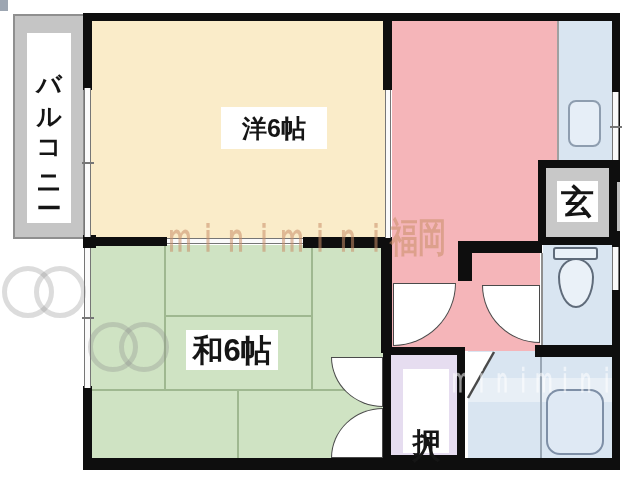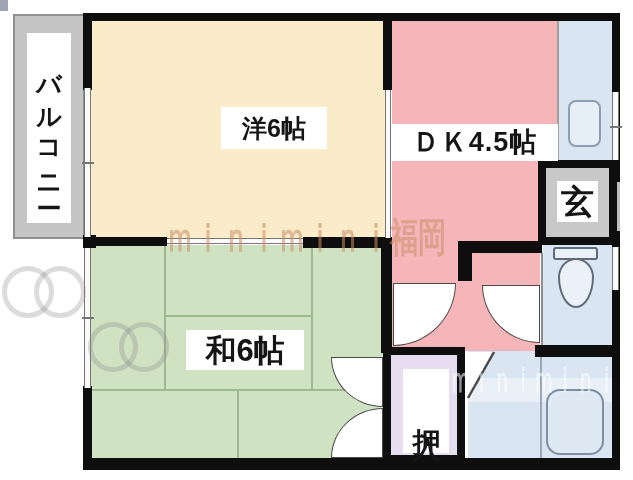--- a/index.html
+++ b/index.html
@@ -98,22 +98,21 @@
     <polygon points="34,4 8,50 6,4" fill="#ffffff"></polygon>
     <line x1="34" y1="4" x2="8" y2="50" stroke="#4a4a4a" stroke-width="2.5"></line>
   </svg>
 
   <div class="fixture" style="left:568px;top:100px;width:33px;height:47px;background:#e6eef7;border:2px solid #8e9daf;border-radius:8px;"></div>
   <div class="fixture" style="left:553px;top:247px;width:45px;height:13px;background:#eaf1f8;border:2px solid #5f6b7a;border-radius:3px;"></div>
   <div class="fixture" style="left:558px;top:258px;width:36px;height:50px;background:#eaf1f8;border:2px solid #5f6b7a;border-radius:50% 50% 50% 50% / 38% 38% 62% 62%;"></div>
   <div class="fixture" style="left:546px;top:389px;width:58px;height:66px;background:#dfe9f4;border:2.5px solid #7e8fa6;border-radius:14px;"></div>
 
   <div class="label" style="left:186px;top:107px;width:106px;height:42px;font-size:25px;margin-left:35px;">洋6帖</div>
-  <div class="label" style="left:392px;top:124px;width:166px;height:37px;font-size:27px;letter-spacing:1px;">ＤＫ4.5帖</div>
-  <div class="label" style="left:186px;top:330px;width:118px;height:40px;font-size:31px;">和6帖</div>
+  <div class="label" style="left:186px;top:330px;width:92px;height:40px;font-size:31px;">和6帖</div>
 
   <div class="wm" style="left:166px;top:210px;font-size:40px;color:rgba(201,142,104,0.55);transform:scaleX(0.70);">ｍｉｎｉｍｉｎｉ福岡</div>
   <div class="ring" style="left:2px;top:266px;width:52px;height:52px;border:5px solid rgba(140,140,140,0.30);"></div>
   <div class="ring" style="left:34px;top:266px;width:52px;height:52px;border:5px solid rgba(140,140,140,0.30);"></div>
   <div class="ring" style="left:88px;top:322px;width:50px;height:50px;border:5px solid rgba(140,140,140,0.32);"></div>
   <div class="ring" style="left:119px;top:322px;width:50px;height:50px;border:5px solid rgba(140,140,140,0.32);"></div>
   <div class="wm" style="left:450px;top:356px;font-size:36px;color:rgba(255,255,255,0.55);transform:scaleX(0.58);">ｍｉｎｉｍｉｎｉ</div>
 
 </div>
 

